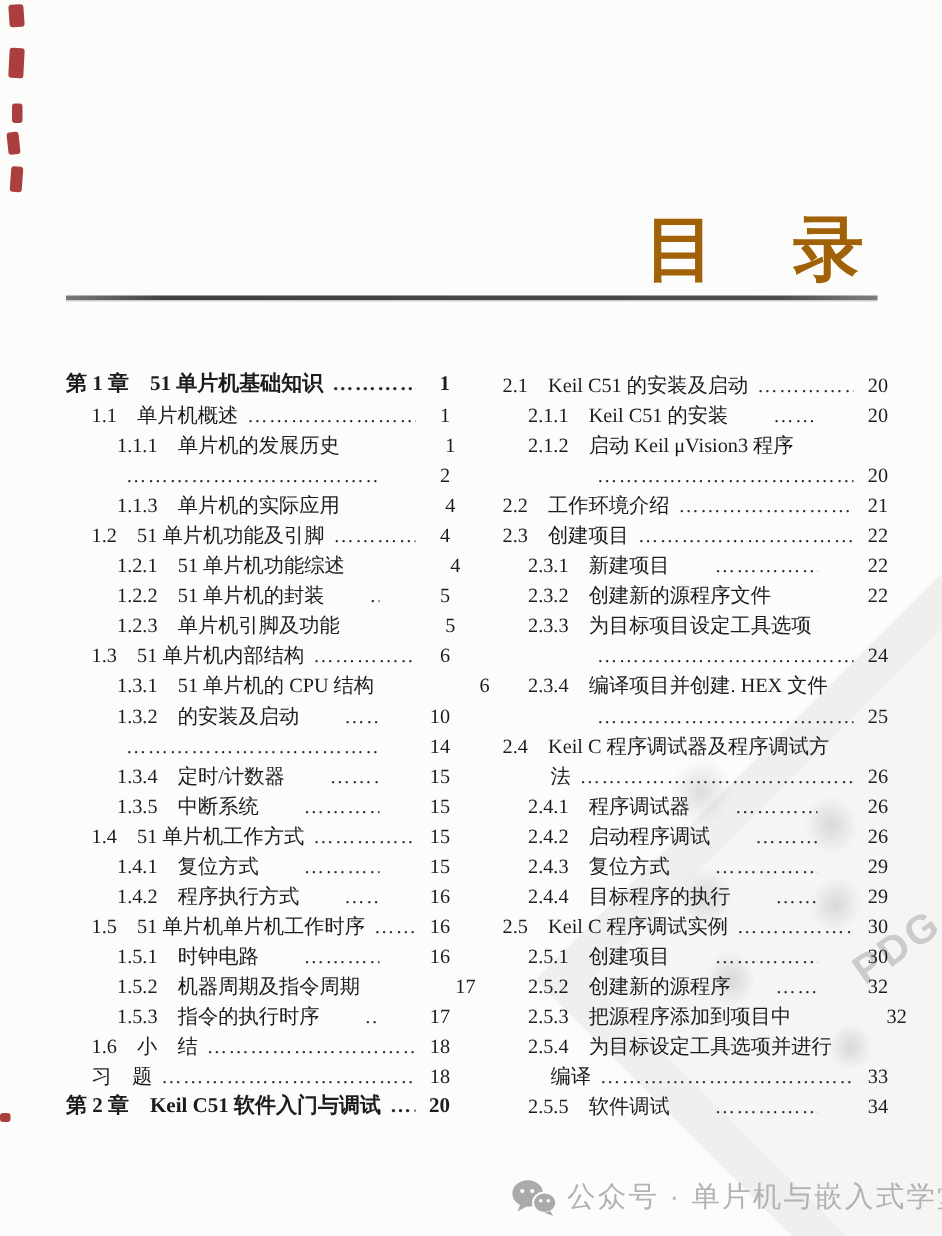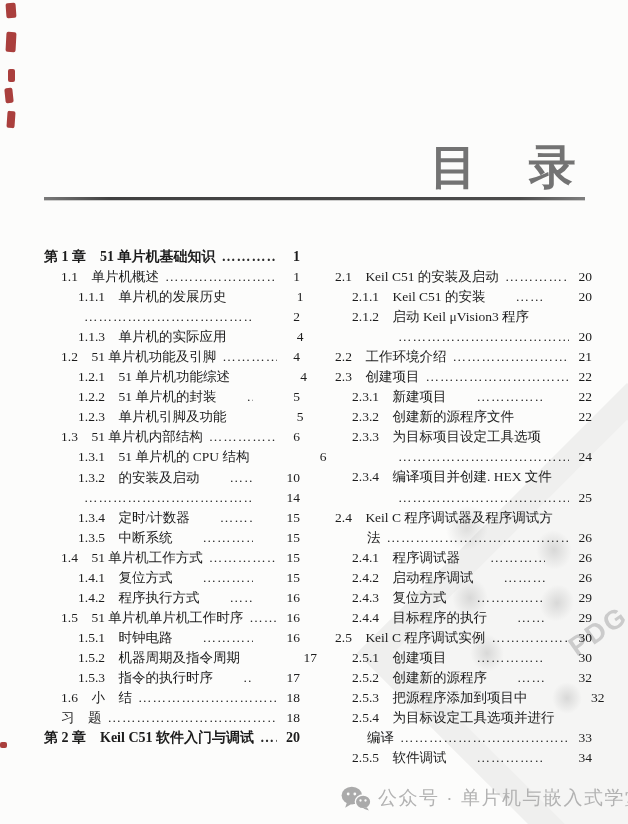--- a/index.html
+++ b/index.html
@@ -11,21 +11,21 @@
   .redmark{position:absolute;background:#9e2422;opacity:.88;border-radius:2px;}
   .rm1{left:6px;top:3px;width:10px;height:15px;transform:rotate(-4deg);}
   .rm2{left:6px;top:32px;width:10px;height:20px;transform:rotate(3deg);}
   .rm3{left:8px;top:69px;width:7px;height:13px;}
   .rm4{left:5px;top:88px;width:8px;height:15px;transform:rotate(-6deg);}
   .rm5{left:7px;top:111px;width:8px;height:17px;transform:rotate(4deg);}
   .rm6{left:0px;top:742px;width:7px;height:6px;}
 
   
   .title{position:absolute;left:430px;top:142px;font-weight:bold;font-size:47px;
-         line-height:50px;color:#737373;white-space:nowrap;}
+         line-height:50px;color:#a16207;white-space:nowrap;}
   .title .ch2{margin-left:40px;}
 
   
   .rule{position:absolute;left:44px;top:197px;width:541px;height:3px;
         background:linear-gradient(90deg,#7a7a7a,#404040 12%,#4c4c4c 88%,#7f7f7f);
         box-shadow:0 1px 0 rgba(120,120,120,.35);}
 
   
   .wm-band{position:absolute;left:436px;top:462px;width:330px;height:330px;
            transform:rotate(45deg);background:rgba(185,185,185,.10);
@@ -38,21 +38,21 @@
   .b1{left:446px;top:505px;width:42px;height:46px;transform:rotate(20deg);}
   .b2{left:536px;top:530px;width:36px;height:40px;transform:rotate(-15deg);}
   .b3{left:452px;top:578px;width:36px;height:40px;}
   .b4{left:540px;top:584px;width:34px;height:38px;transform:rotate(25deg);}
   .b5{left:470px;top:634px;width:34px;height:38px;transform:rotate(-10deg);}
   .b6{left:552px;top:682px;width:30px;height:32px;}
 
   
   .col{position:absolute;top:247px;font-size:13.5px;line-height:20.05px;}
   .col-left{left:44px;width:256px;}
-  .col-right{left:318px;width:274px;margin-top:20px;}
+  .col-right{left:318px;width:274px;}
   .row{display:flex;align-items:baseline;white-space:nowrap;}
   .row .lbl{flex:0 0 auto;}
   .row .leader{flex:1 1 auto;overflow:hidden;margin:0 5px 0 6px;color:#2b2b2b;
                letter-spacing:1px;}
   .row .pg{flex:0 0 auto;min-width:18px;text-align:right;}
   .bold{font-weight:bold;font-size:14px;align-items:flex-end;}
   .ind0{padding-left:0;}
   .ind1{padding-left:17px;}
   .ind2{padding-left:34px;gap:24px;}
   .ind3{padding-left:49px;}

